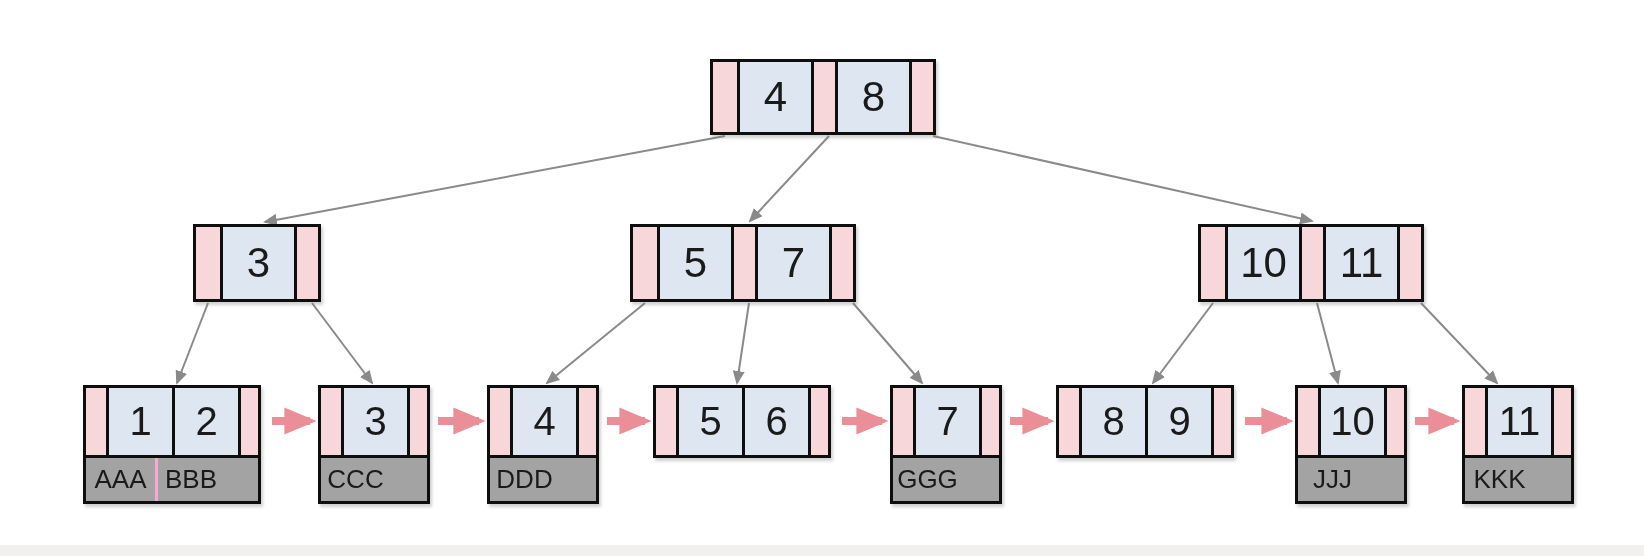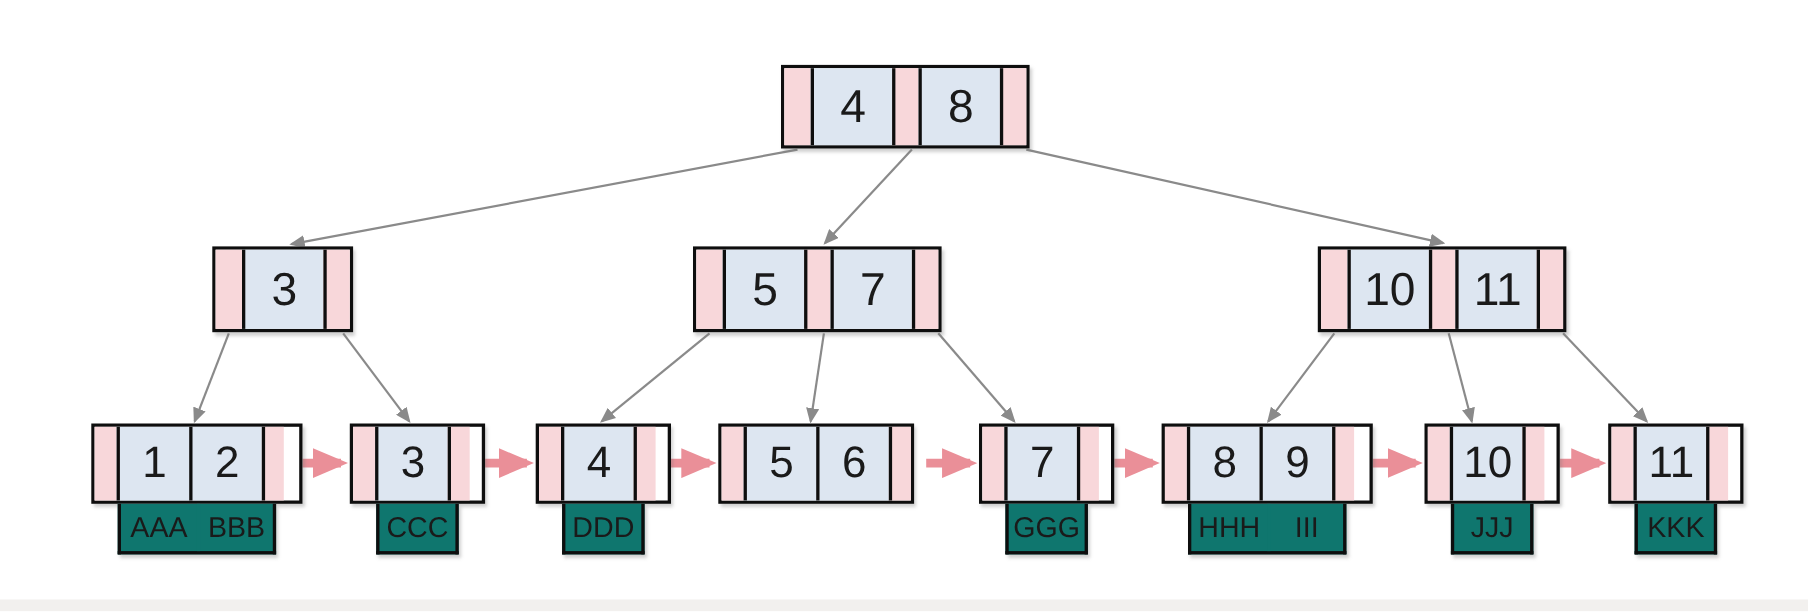--- a/index.html
+++ b/index.html
@@ -22,27 +22,27 @@
   .inner .key { width:74px; font-size:42px; }
   .lvl2 { height:78px; }
   .leaf { position:absolute; }
   .leafrow {
     display:flex; height:73px; border:3px solid #0e0e0e; background:#fff;
     box-shadow:2px 3px 3px rgba(120,120,120,0.35);
   }
   .leafrow .ptr { width:20px; }
   .leafrow .key { width:66px; font-size:40px; }
   .labelrow {
-    display:flex; height:46px; margin:0 24px; background:#0f766e;
+    display:flex; height:46px; margin:0 0; background:#a3a3a3;
     border:3px solid #0e0e0e; border-top:none;
     box-shadow:2px 3px 3px rgba(120,120,120,0.35);
   }
   .rec { width:69px; display:flex; align-items:center; justify-content:center;
          font-size:26px; color:#1a1a1a; }
-  .rec + .rec { border-left:3px solid #0f766e; }
+  .rec + .rec { border-left:3px solid #f9a8d4; }
   .edges { position:absolute; left:0; top:0; pointer-events:none; }
   .footer-strip { position:absolute; left:0; bottom:0; width:100%; height:11px; background:#f2f0ee; }
 </style>
 </head>
 <body>
 
 <div class="canvas">
 
   <svg class="edges" width="1644" height="556">
     <defs>
@@ -167,24 +167,20 @@
     </div>
   </div>
 
   <div class="leaf" style="left:1056px; top:385px;">
     <div class="leafrow">
       <div class="cell ptr"></div>
       <div class="cell key">8</div>
       <div class="cell key">9</div>
       <div class="cell ptr"></div>
     </div>
-    <div class="labelrow">
-      <div class="rec">HHH</div>
-      <div class="rec">III</div>
-    </div>
   </div>
 
   <div class="leaf" style="left:1295px; top:385px;">
     <div class="leafrow">
       <div class="cell ptr"></div>
       <div class="cell key">10</div>
       <div class="cell ptr"></div>
     </div>
     <div class="labelrow">
       <div class="rec">JJJ</div>

